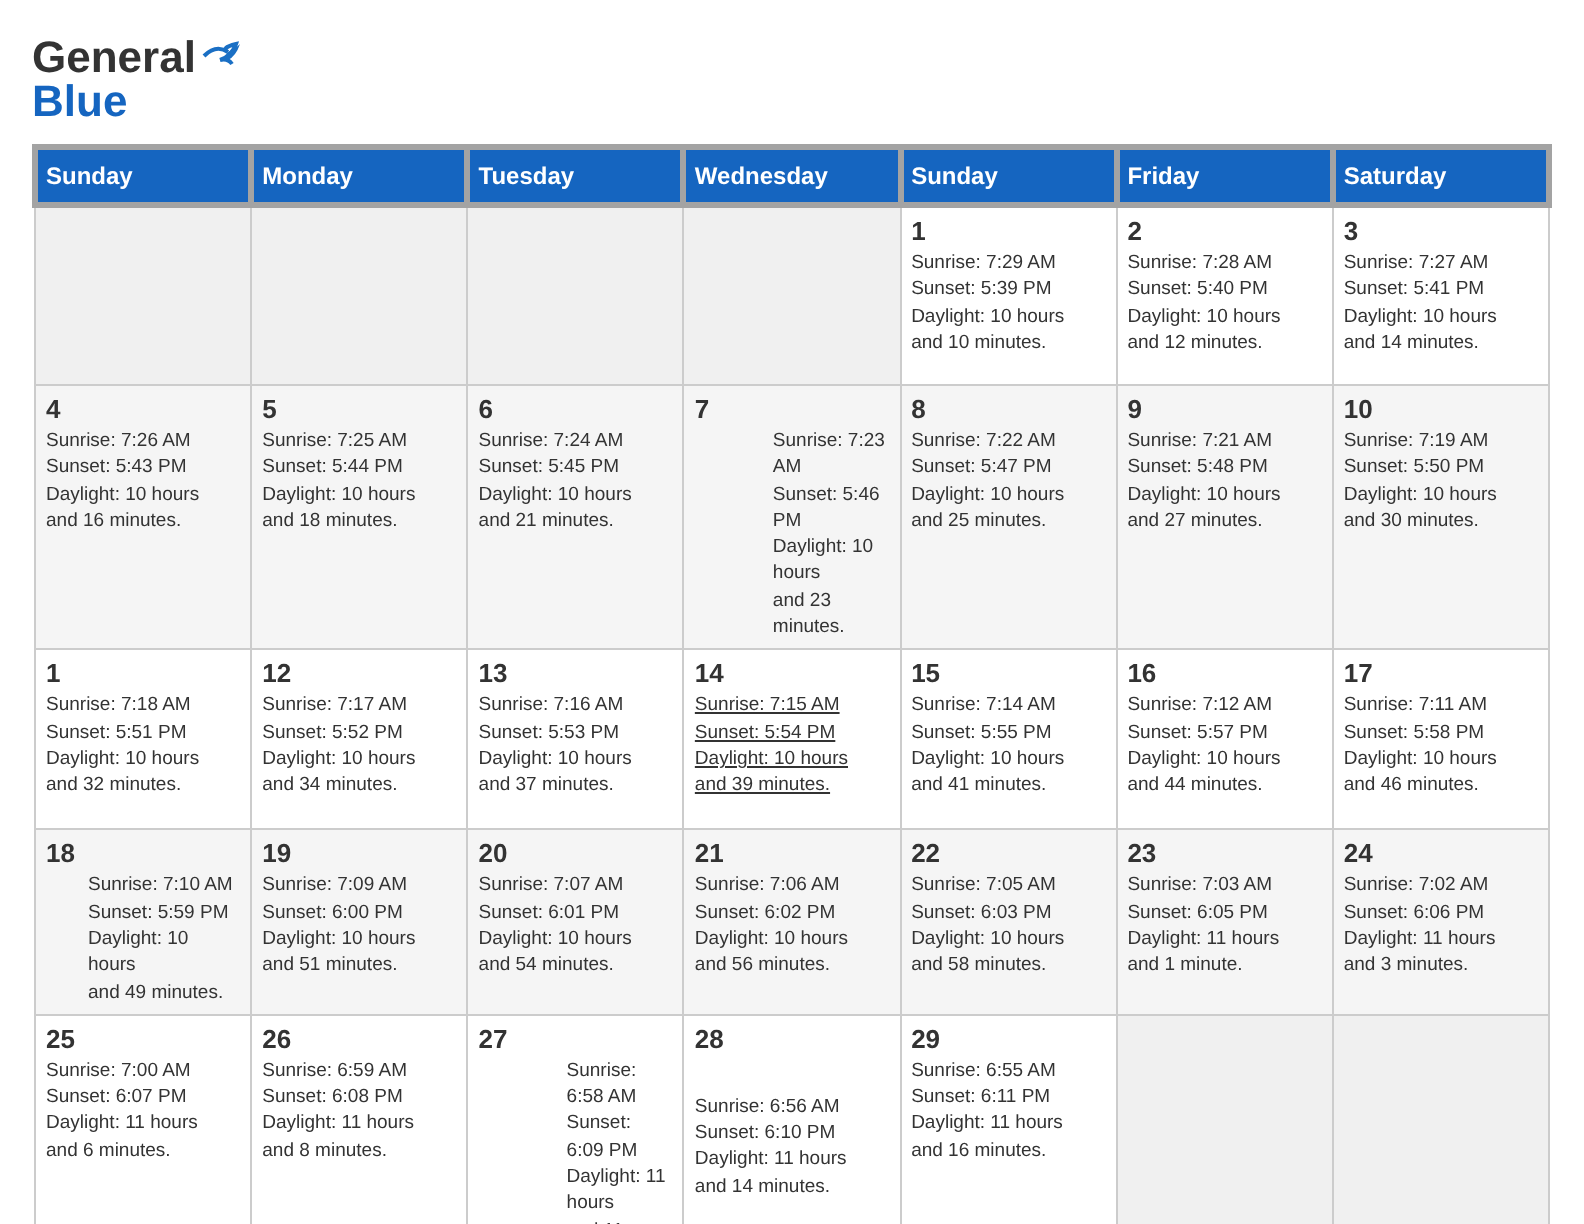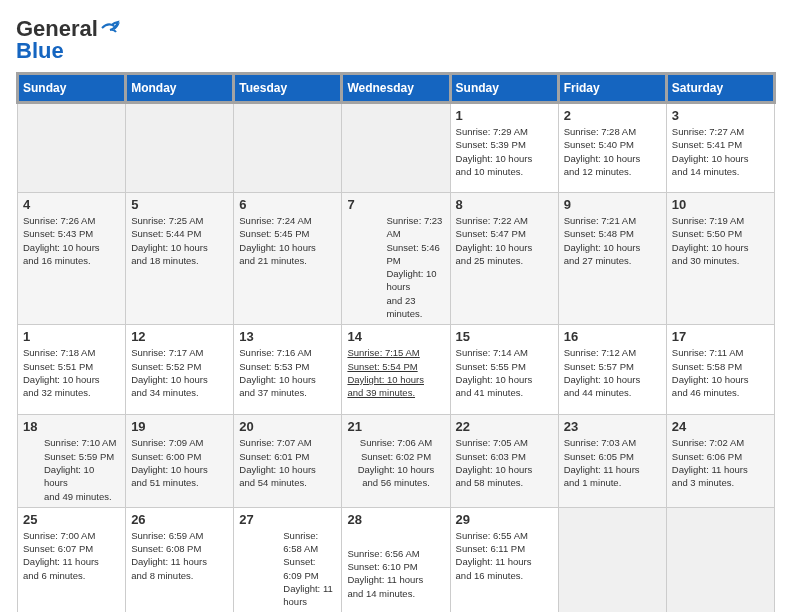--- a/index.html
+++ b/index.html
@@ -257,21 +257,21 @@
         </td>
         <td>
           <div class="day-number">20</div>
           <div class="cell-info" style="white-space: pre-line;">Sunrise: 7:07 AM
 Sunset: 6:01 PM
 Daylight: 10 hours
 and 54 minutes.</div>
         </td>
         <td>
           <div class="day-number">21</div>
-          <div class="cell-info" style="white-space: pre-line; text-align: center;">Sunrise: 7:06 AM
+          <div class="cell-info" style="white-space: pre-line;">Sunrise: 7:06 AM
 Sunset: 6:02 PM
 Daylight: 10 hours
 and 56 minutes.</div>
         </td>
         <td>
           <div class="day-number">22</div>
           <div class="cell-info" style="white-space: pre-line;">Sunrise: 7:05 AM
 Sunset: 6:03 PM
 Daylight: 10 hours
 and 58 minutes.</div>

